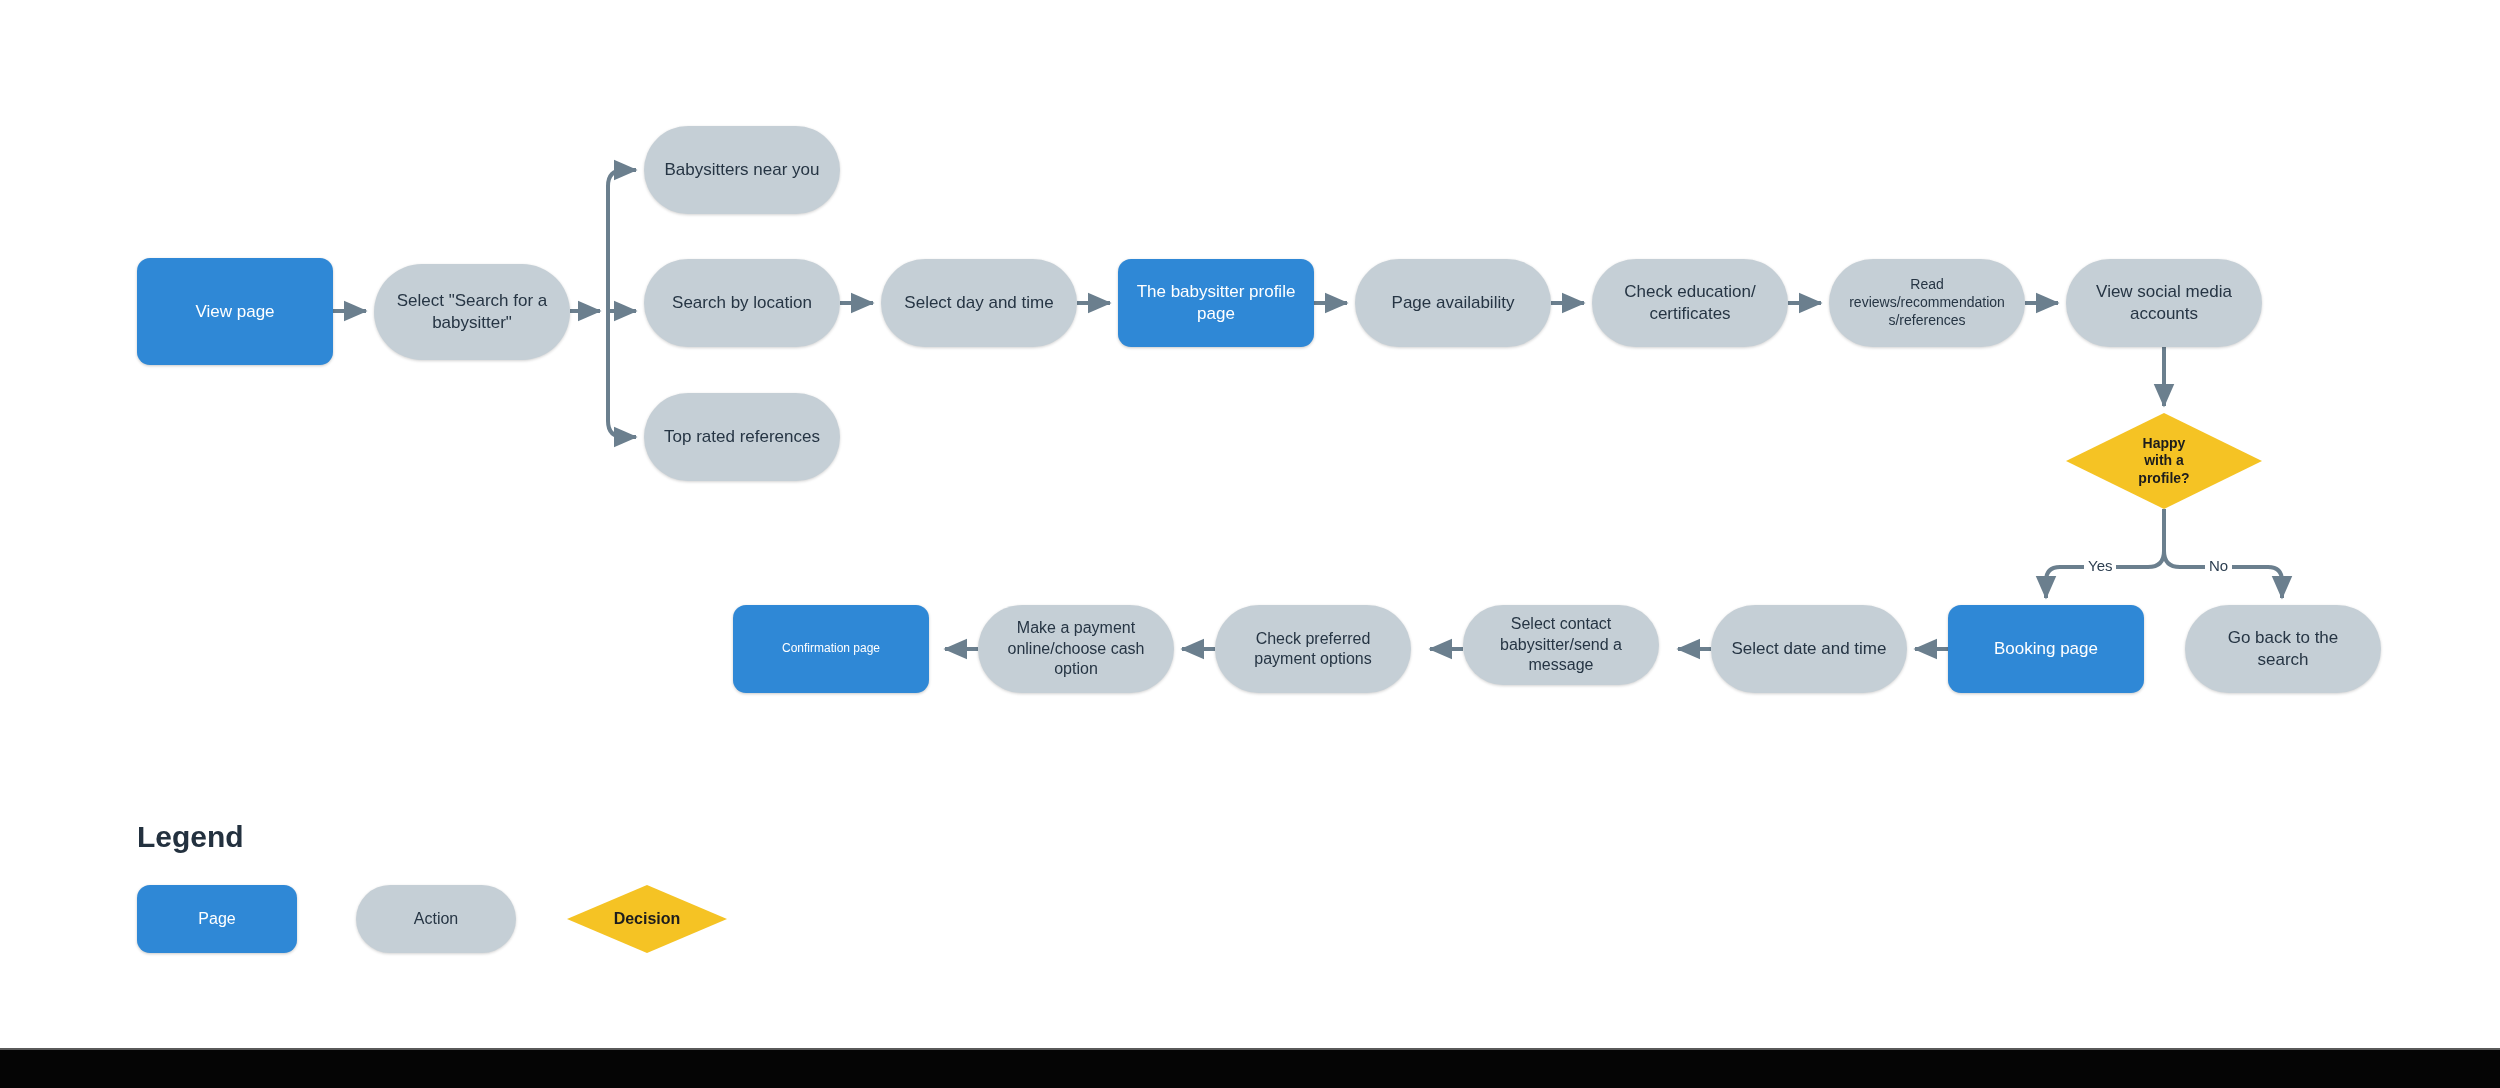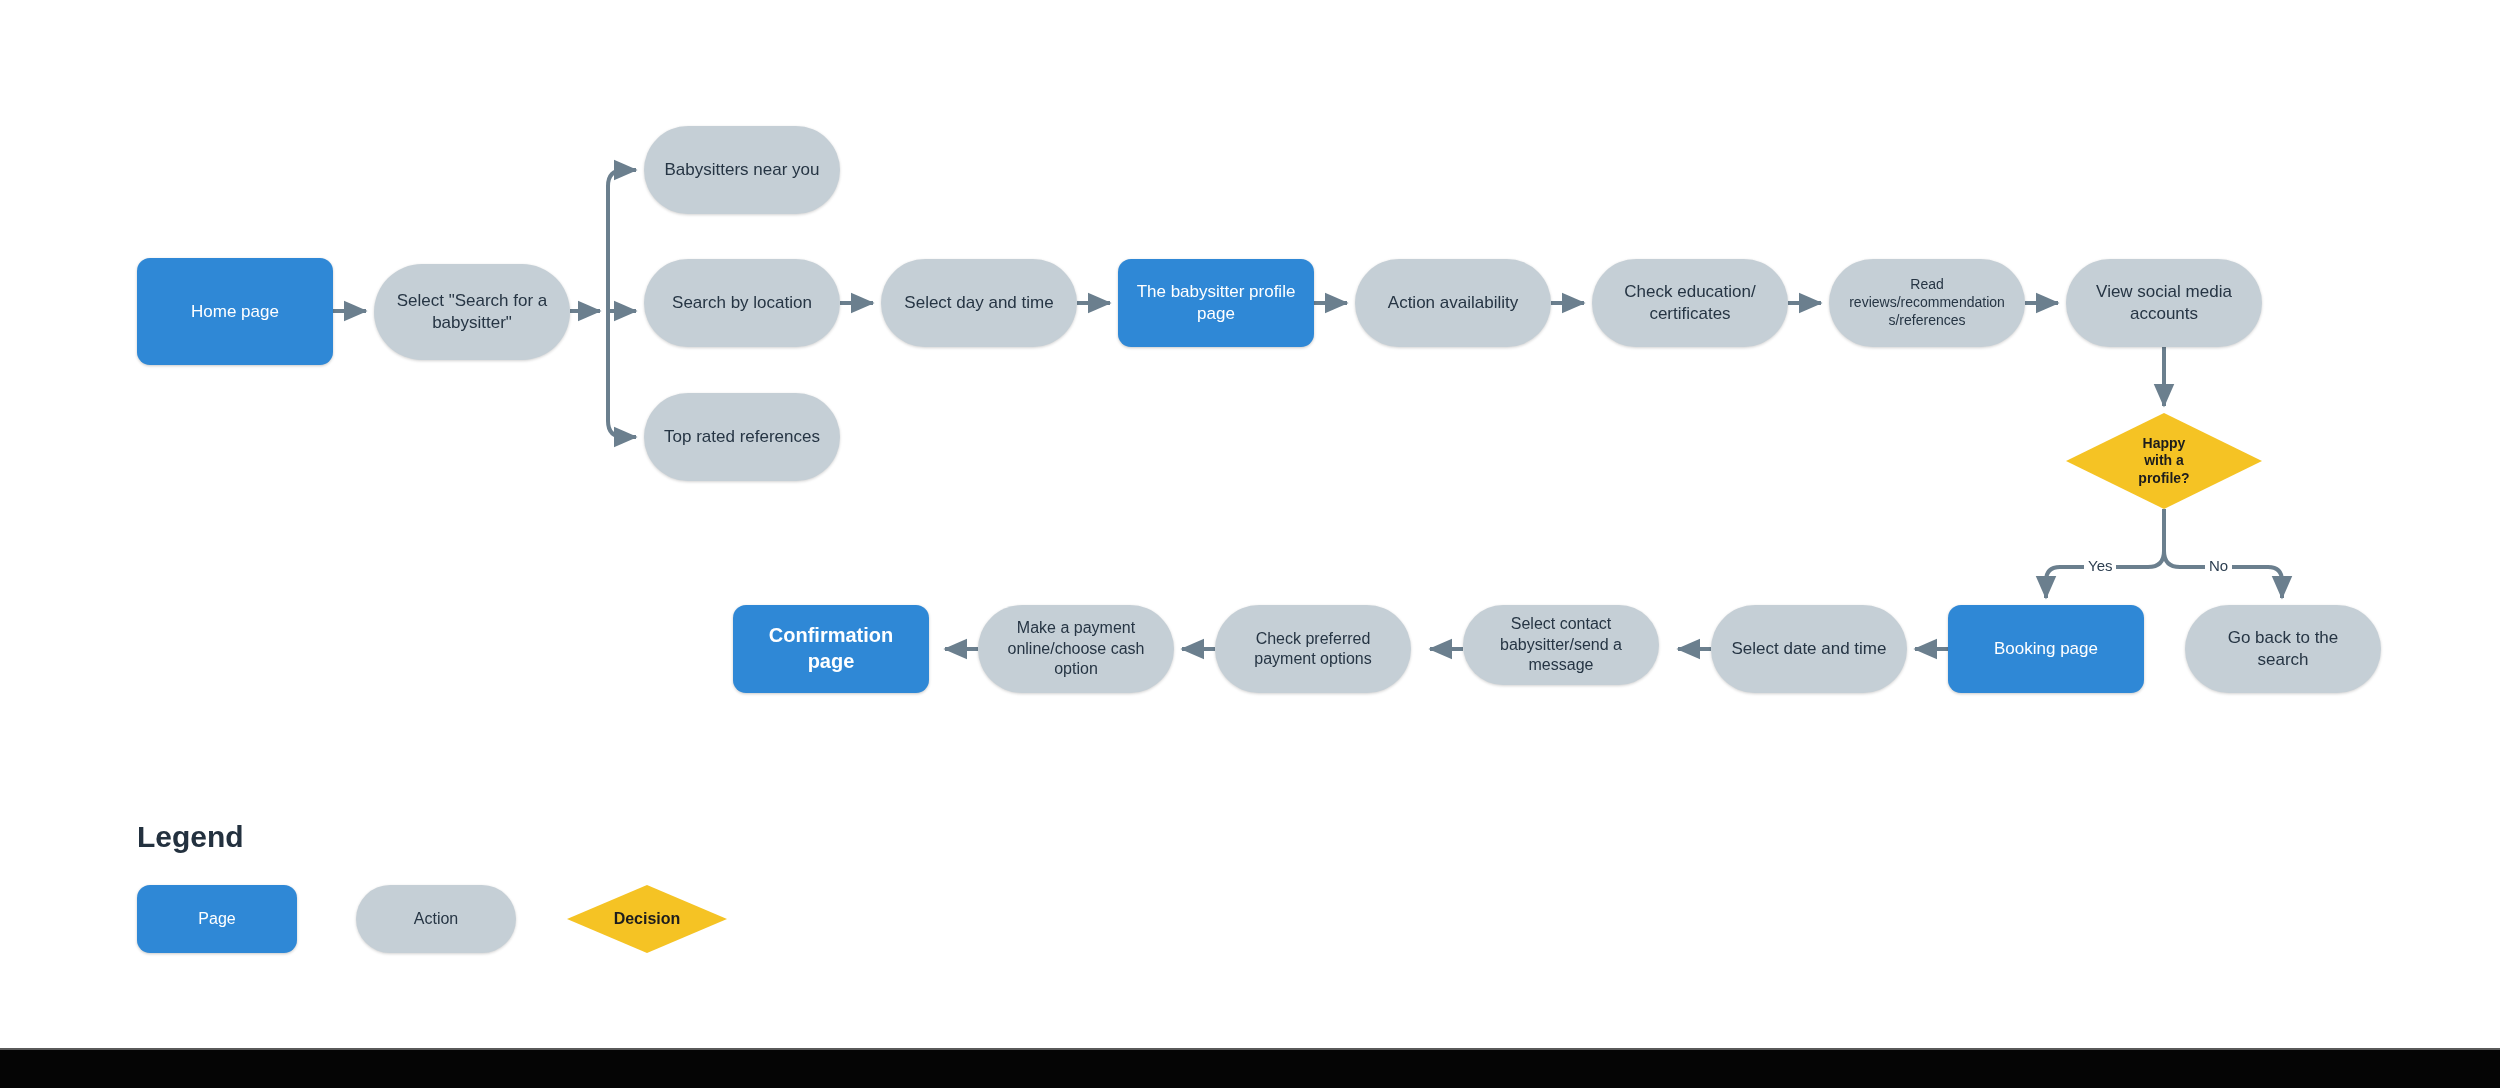--- a/index.html
+++ b/index.html
@@ -132,21 +132,21 @@
       <path d="M1948,649 L1915,649"></path>
       <path d="M1711,649 L1678,649"></path>
       <path d="M1463,649 L1430,649"></path>
       <path d="M1215,649 L1182,649"></path>
       <path d="M978,649 L945,649"></path>
     </g>
   </svg>
 
   <div id="nodes-layer">
       <div class="node node-page" style="left: 137px; top: 258px; width: 196px; height: 107px;">
-        <span class="lbl" style="font-size: 17px;">Home page</span>
+        <span class="lbl" style="font-size: 17px;">View page</span>
       </div>
       <div class="node node-action" style="left: 374px; top: 264px; width: 196px; height: 96px;">
         <span class="lbl" style="font-size: 17px;">Select "Search for a
 babysitter"</span>
       </div>
       <div class="node node-action" style="left: 644px; top: 126px; width: 196px; height: 88px;">
         <span class="lbl" style="font-size: 17px;">Babysitters near you</span>
       </div>
       <div class="node node-action" style="left: 644px; top: 259px; width: 196px; height: 88px;">
         <span class="lbl" style="font-size: 17px;">Search by location</span>
@@ -155,21 +155,21 @@
         <span class="lbl" style="font-size: 17px;">Top rated references</span>
       </div>
       <div class="node node-action" style="left: 881px; top: 259px; width: 196px; height: 88px;">
         <span class="lbl" style="font-size: 17px;">Select day and time</span>
       </div>
       <div class="node node-page" style="left: 1118px; top: 259px; width: 196px; height: 88px;">
         <span class="lbl" style="font-size: 17px;">The babysitter profile
 page</span>
       </div>
       <div class="node node-action" style="left: 1355px; top: 259px; width: 196px; height: 88px;">
-        <span class="lbl" style="font-size: 17px;">Action availability</span>
+        <span class="lbl" style="font-size: 17px;">Page availability</span>
       </div>
       <div class="node node-action" style="left: 1592px; top: 259px; width: 196px; height: 88px;">
         <span class="lbl" style="font-size: 17px;">Check education/
 certificates</span>
       </div>
       <div class="node node-action" style="left: 1829px; top: 259px; width: 196px; height: 88px;">
         <span class="lbl" style="font-size: 14px;">Read
 reviews/recommendation
 s/references</span>
       </div>
@@ -200,21 +200,21 @@
       <div class="node node-action" style="left: 1215px; top: 605px; width: 196px; height: 88px;">
         <span class="lbl" style="font-size: 16px;">Check preferred
 payment options</span>
       </div>
       <div class="node node-action" style="left: 978px; top: 605px; width: 196px; height: 88px;">
         <span class="lbl" style="font-size: 16px;">Make a payment
 online/choose cash
 option</span>
       </div>
       <div class="node node-page" style="left: 733px; top: 605px; width: 196px; height: 88px;">
-        <span class="lbl" style="font-size: 20px; font-weight: bold;">Confirmation page</span>
+        <span class="lbl" style="font-size: 12px;">Confirmation page</span>
       </div>
     </div>
   <div id="edge-labels-layer">
       <div class="edge-label" style="left: 2084px; top: 558px;">Yes</div>
       <div class="edge-label" style="left: 2205px; top: 558px;">No</div>
     </div>
 
   <div id="legend-title">Legend</div>
   <div id="legend-layer">
       <div class="node node-page legend-item" style="left: 137px; top: 885px; width: 160px; height: 68px;">

